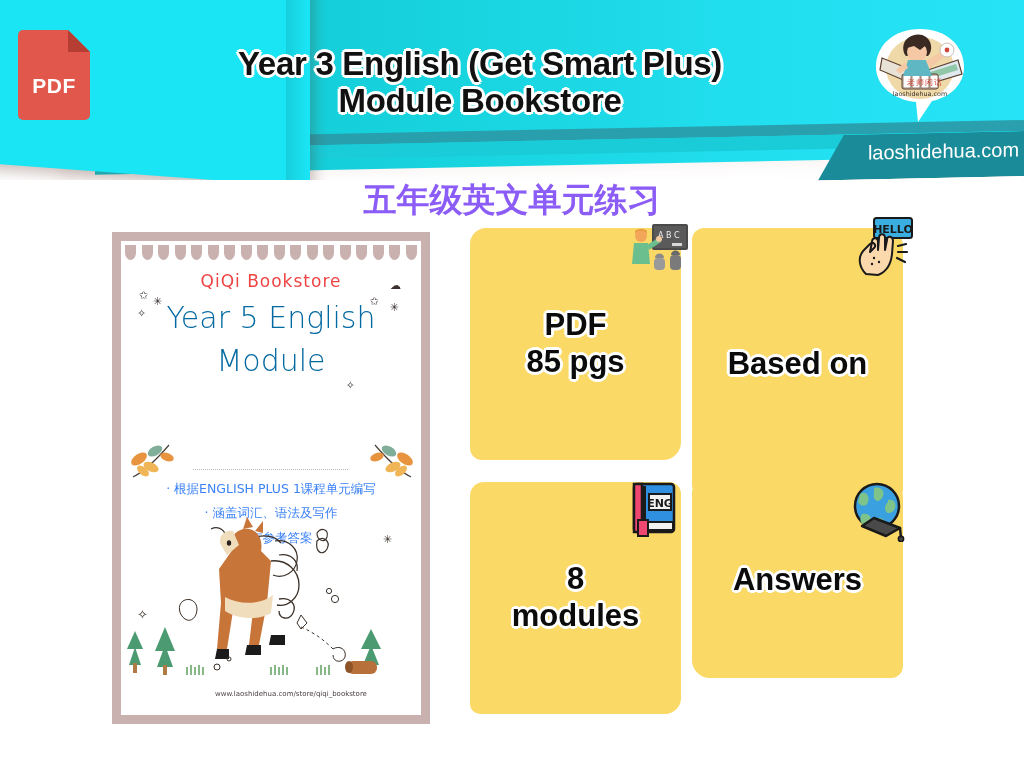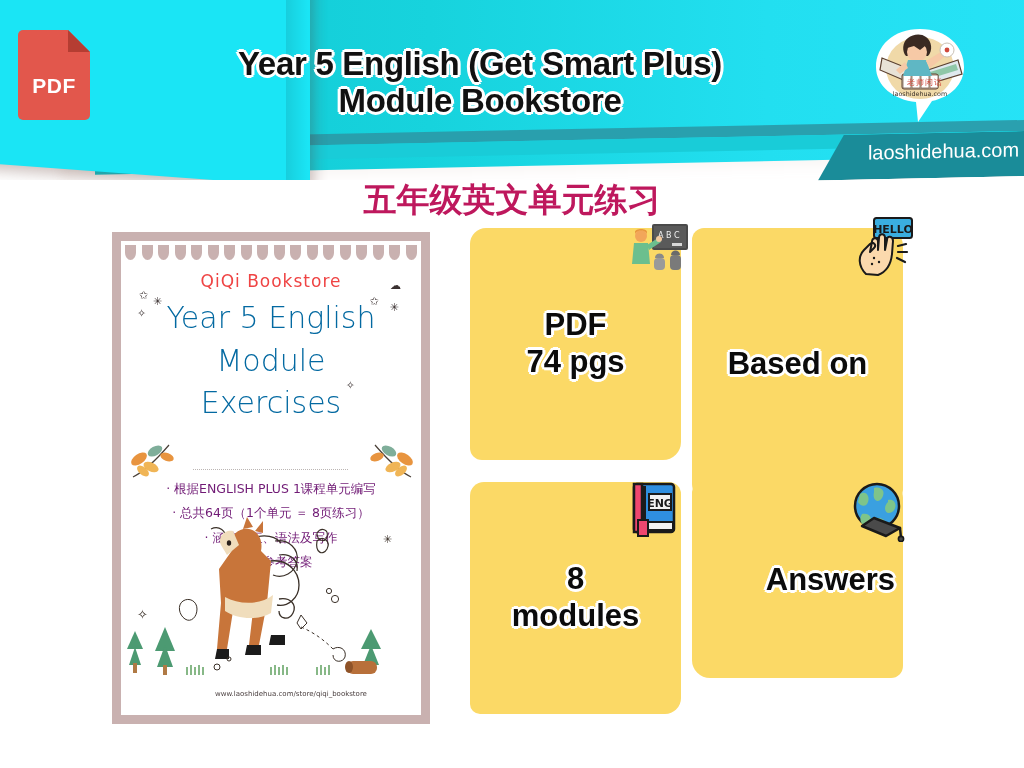--- a/index.html
+++ b/index.html
@@ -152,21 +152,21 @@
   }
 
   
   #subtitle-cn {
     position: absolute;
     left: 0; top: 178px;
     width: 1024px;
     text-align: center;
     font-size: 33px;
     font-weight: bold;
-    color: #be185d;
+    color: #8b5cf6;
     z-index: 12;
     font-family: "DejaVu Sans", sans-serif;
     text-shadow:
       -2px -2px 0 #fff, 2px -2px 0 #fff,
       -2px  2px 0 #fff, 2px  2px 0 #fff;
   }
 
   
   #book-cover {
     position: absolute;
@@ -217,21 +217,21 @@
     position: absolute;
     left: 72px; top: 228px;
     width: 155px;
     border-top: 1px dotted #bbb5b3;
   }
   .cover-bullets {
     position: absolute;
     left: 4px; right: 4px; top: 236px;
     text-align: center;
     font-size: 12.5px;
-    color: #701a75;
+    color: #3b82f6;
     line-height: 1.95;
     font-family: "DejaVu Sans", sans-serif;
   }
   .cover-url {
     position: absolute;
     left: 0; right: 0; bottom: 17px;
     text-align: center;
     font-size: 7px;
     color: #4b4040;
     font-family: "DejaVu Sans", sans-serif;
@@ -268,21 +268,21 @@
       -3px  0   0 #fff,  3px  0   0 #fff,
        0   -3px 0 #fff,  0    3px 0 #fff;
   }
   #card-pdf     { left: 470px; top: 228px; width: 211px; height: 232px;
                   border-radius: 16px 10px 18px 12px; }
   #card-cefr    { left: 692px; top: 228px; width: 211px; height: 272px;
                   border-radius: 12px 18px 10px 16px; text-align: right; }
   #card-modules { left: 470px; top: 482px; width: 211px; height: 232px;
                   border-radius: 14px 12px 16px 10px; }
   #card-answers { left: 692px; top: 482px; width: 211px; height: 196px;
-                  border-radius: 10px 16px 12px 18px; justify-content: flex-end; }
+                  border-radius: 10px 16px 12px 18px; }
 
   .card-icon {
     position: absolute;
     width: 62px; height: 62px;
     z-index: 14;
     pointer-events: none;
   }
   #icon-teacher { left: 628px; top: 222px; }
   #icon-hello   { left: 852px; top: 216px; }
   #icon-engbook { left: 622px; top: 480px; }
@@ -301,21 +301,21 @@
 </div>
 
 <div id="pdf-icon">
   <div class="pdf-body"></div>
   <div class="pdf-corner-cut"></div>
   <div class="pdf-corner-fold"></div>
   <div class="pdf-label">PDF</div>
 </div>
 
 <div id="header-title">
-  <span>Year 5 English (Get Smart Plus)</span>
+  <span>Year 3 English (Get Smart Plus)</span>
   <span class="line2">Module Bookstore</span>
 </div>
 
 <div id="site-logo">
   <svg viewBox="0 0 96 100" width="96" height="100" aria-hidden="true">
     <path d="M48 3 C75 3 92 20 92 41 C92 58 79 71 60 75 L46 96 L44 76 C22 74 4 60 4 41 C4 20 21 3 48 3 Z" fill="#ffffff"></path>
     <ellipse cx="48" cy="42" rx="34" ry="31" fill="#f0d9a8"></ellipse>
     <path d="M10 32 L40 44 L36 56 L8 44 Z" fill="#e8e2d6" stroke="#5a4030" stroke-width="1.2"></path>
     <path d="M56 44 L86 34 L90 48 L60 57 Z" fill="#dfe9ee" stroke="#5a4030" stroke-width="1.2"></path>
     <path d="M58 46 L84 38 L86 44 L60 52 Z" fill="#8fc7a8"></path>
@@ -375,21 +375,20 @@
     <span class="deco-star" style="right:42px; top:54px;">✩</span>
     <span class="deco-star" style="right:22px; top:60px;">✳</span>
     <span class="deco-star" style="right:20px; top:38px;">☁</span>
     <span class="deco-star" style="right:66px; top:138px;">✧</span>
 
     <div class="brand-line">QiQi Bookstore</div>
 
     <div class="cover-title">
       <div>Year 5 English</div>
       <div>Module</div>
-      <div>Exercises</div>
     </div>
 
     <svg class="leaf-left" viewBox="0 0 52 44">
       <path d="M6 40 C18 34 30 22 42 8" stroke="#4a4038" stroke-width="1.2" fill="none"></path>
       <ellipse cx="12" cy="22" rx="9" ry="5" transform="rotate(-35 12 22)" fill="#e8943f"></ellipse>
       <ellipse cx="24" cy="30" rx="8" ry="4.5" transform="rotate(25 24 30)" fill="#f0b556"></ellipse>
       <ellipse cx="28" cy="14" rx="8" ry="4.5" transform="rotate(-30 28 14)" fill="#7fae9a"></ellipse>
       <ellipse cx="40" cy="20" rx="7" ry="4" transform="rotate(20 40 20)" fill="#e8943f"></ellipse>
       <ellipse cx="16" cy="34" rx="7" ry="4" transform="rotate(40 16 34)" fill="#f0b556"></ellipse>
     </svg>
@@ -400,21 +399,20 @@
       <ellipse cx="28" cy="30" rx="8" ry="4.5" transform="rotate(-25 28 30)" fill="#f0b556"></ellipse>
       <ellipse cx="24" cy="14" rx="8" ry="4.5" transform="rotate(30 24 14)" fill="#7fae9a"></ellipse>
       <ellipse cx="12" cy="20" rx="7" ry="4" transform="rotate(-20 12 20)" fill="#e8943f"></ellipse>
       <ellipse cx="36" cy="34" rx="7" ry="4" transform="rotate(-40 36 34)" fill="#f0b556"></ellipse>
     </svg>
 
     <div class="cover-divider"></div>
 
     <div class="cover-bullets">
       <div>· 根据ENGLISH PLUS 1课程单元编写</div>
-      <div>· 总共64页（1个单元 ＝ 8页练习）</div>
       <div>· 涵盖词汇、语法及写作</div>
       <div>· 备有参考答案</div>
     </div>
 
     <svg class="horse-scene" viewBox="0 0 300 190">
       <path d="M112 52 C124 36 150 32 160 44" stroke="#3a3028" stroke-width="1.2" fill="none"></path>
       <path d="M154 42 C168 40 178 50 176 62 C174 74 162 80 152 76" stroke="#3a3028" stroke-width="1.2" fill="none"></path>
       <path d="M158 56 C170 54 178 62 176 72" stroke="#3a3028" stroke-width="1.2" fill="none"></path>
       <path d="M90 30 C98 26 106 32 104 40" stroke="#3a3028" stroke-width="1.1" fill="none"></path>
       <path d="M196 42 C202 36 210 42 206 50 C202 57 194 54 196 42 Z" stroke="#3a3028" stroke-width="1.2" fill="none"></path>
@@ -458,21 +456,21 @@
       <text x="262" y="44" font-size="11" fill="#3a3028">✳</text>
     </svg>
 
     <div class="cover-url">www.laoshidehua.com/store/qiqi_bookstore</div>
   </div>
 </div>
 
 <div class="feature-card" id="card-pdf">
   <div class="card-text">
     <div>PDF</div>
-    <div>74 pgs</div>
+    <div>85 pgs</div>
   </div>
 </div>
 
 <div class="feature-card" id="card-cefr">
   <div class="card-text">
     <div>Based on</div>
   </div>
 </div>
 
 <div class="feature-card" id="card-modules">

